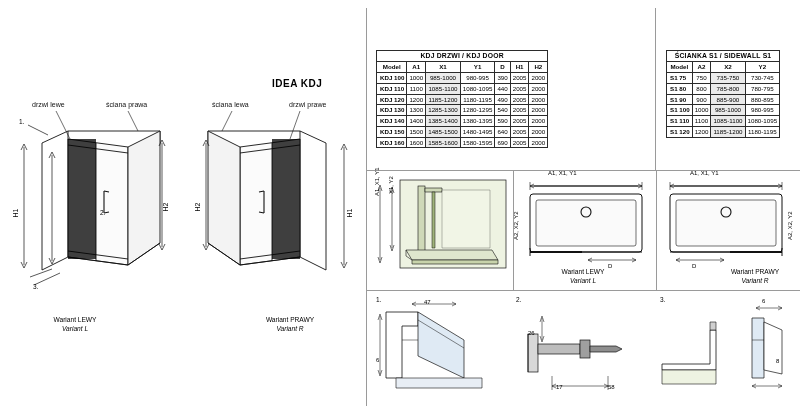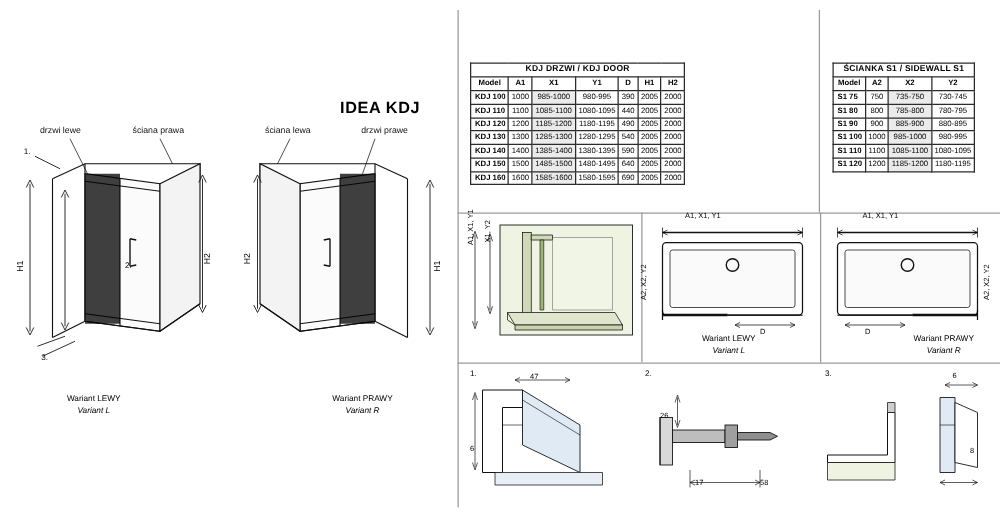--- a/index.html
+++ b/index.html
@@ -26,21 +26,21 @@
 
 <div id="root">
 
   <div class="divider" style="left:366px;top:8px;width:1px;height:398px;"></div>
   <div class="divider" style="left:366px;top:170px;width:434px;height:1px;"></div>
   <div class="divider" style="left:366px;top:290px;width:434px;height:1px;"></div>
   <div class="divider" style="left:513px;top:170px;width:1px;height:120px;"></div>
   <div class="divider" style="left:656px;top:170px;width:1px;height:120px;"></div>
   <div class="divider" style="left:655px;top:8px;width:1px;height:162px;"></div>
 
-  <div class="abs ttl" style="left:272px;top:78px;font-size:13px;">IDEA KDJ</div>
+  <div class="abs ttl" style="left:272px;top:78px;font-size:10px;">IDEA KDJ</div>
 
   <div class="abs" style="left:8px;top:95px;width:352px;height:230px;">
     <svg width="352" height="230" viewBox="0 0 352 230">
 
       <g stroke="#111" fill="none" stroke-width="0.9">
 
         <path d="M34 48 L60 36 L152 36 L152 48"></path>
         <path d="M34 48 L34 175"></path>
         <path d="M60 36 L60 162"></path>
 

